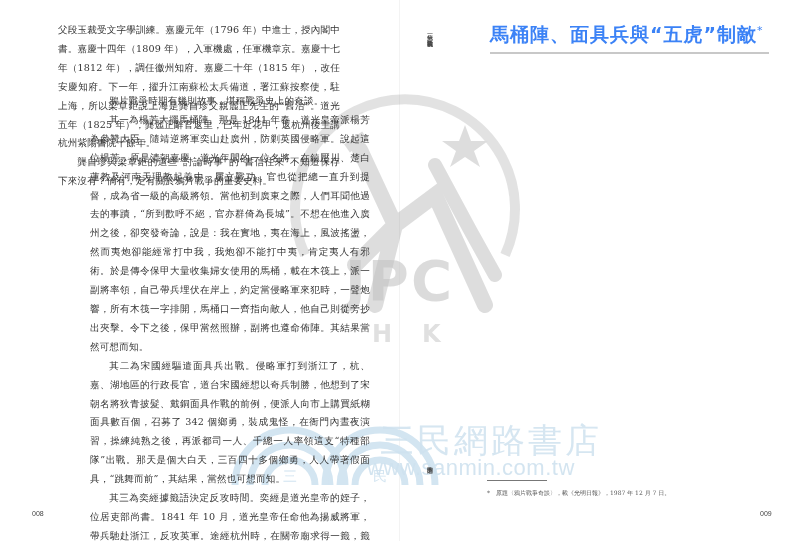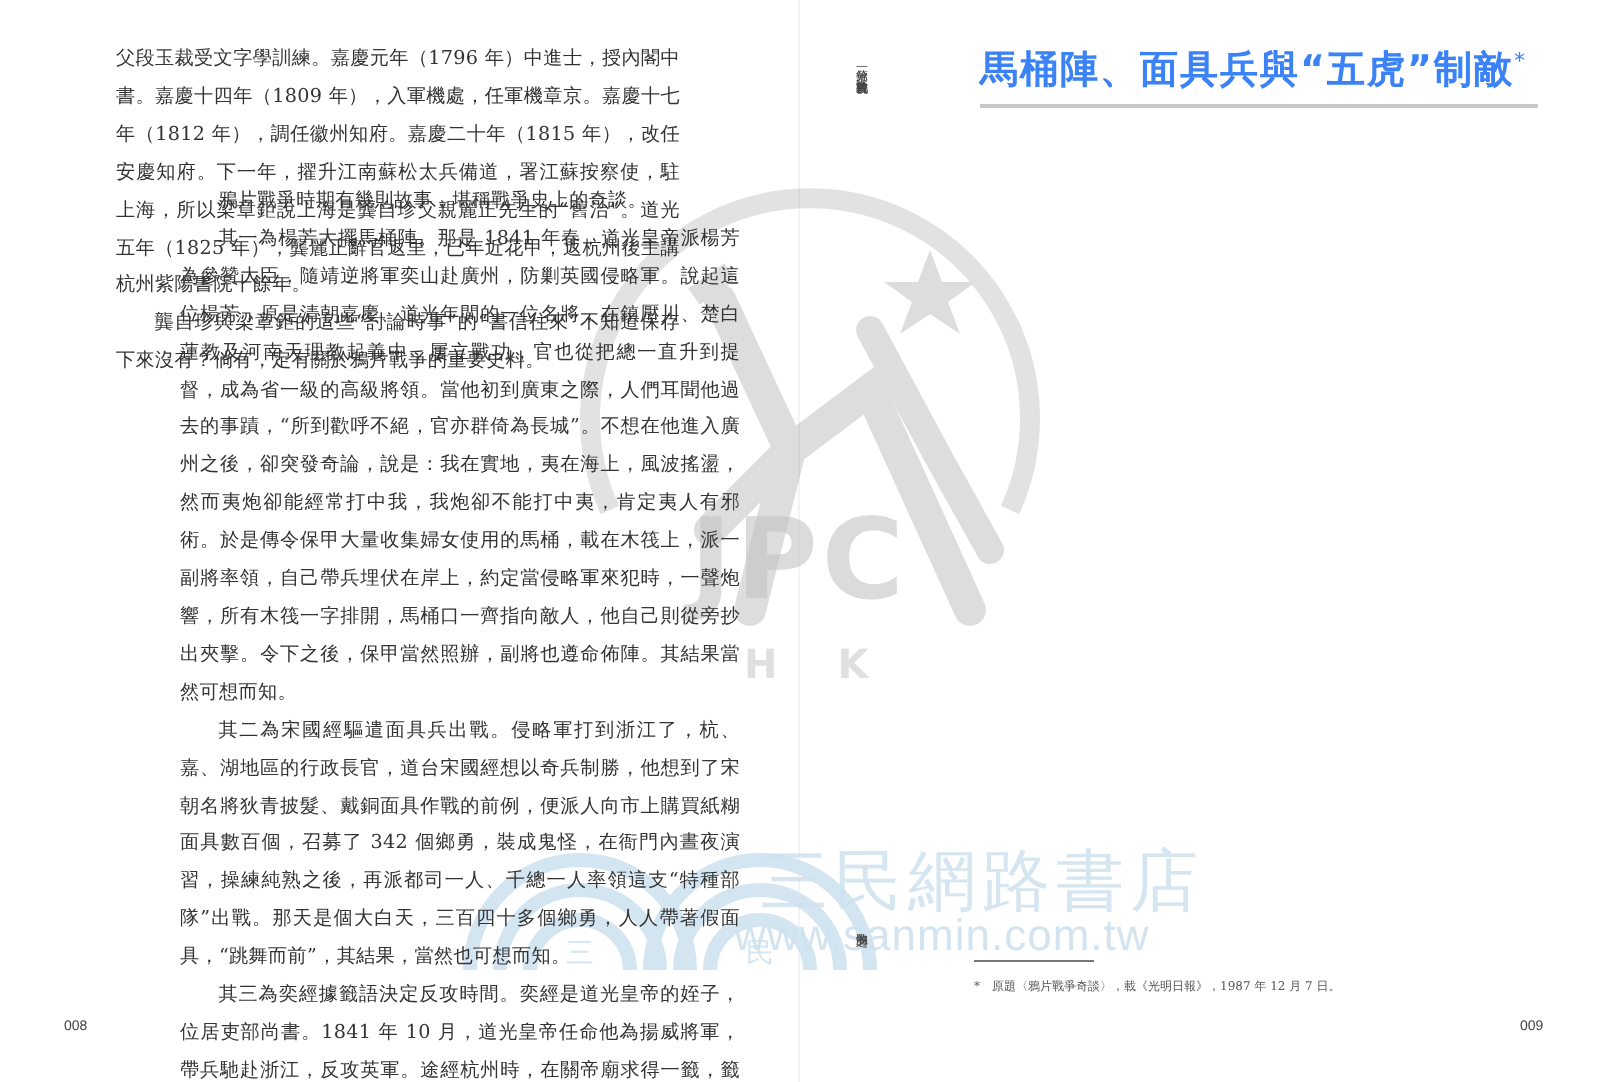--- a/index.html
+++ b/index.html
@@ -50,21 +50,21 @@
     }
     .wm-sanmin-url {
       position: absolute; left: 367px; top: 455px; font-size: 22px; color: #cfe2ef;
       font-family: Liberation Sans, sans-serif; letter-spacing: 0.5px; opacity: 0.9; white-space: nowrap;
     }
     .wm-jpc-text {
       position: absolute; left: 345px; top: 248px; font-size: 56px; font-weight: bold; color: #c4c4c4;
       font-family: "DejaVu Sans", sans-serif; letter-spacing: 2px; opacity: 0.6;
     }
     .wm-hk-text {
-      position: absolute; left: 372px; top: 320px; font-size: 20px; font-weight: bold; color: #cccccc;
+      position: absolute; left: 372px; top: 320px; font-size: 24px; font-weight: bold; color: #cccccc;
       font-family: "DejaVu Sans", sans-serif; letter-spacing: 30px; opacity: 0.6;
     }
     .gutter-line { position: absolute; left: 399px; top: 0; width: 1px; height: 541px; background: #f3f3f3; }
   </style>
 </head>
 <body>
 
 <div class="gutter-line"></div>
 
 <svg class="wm-jpc" viewBox="0 0 240 290">

